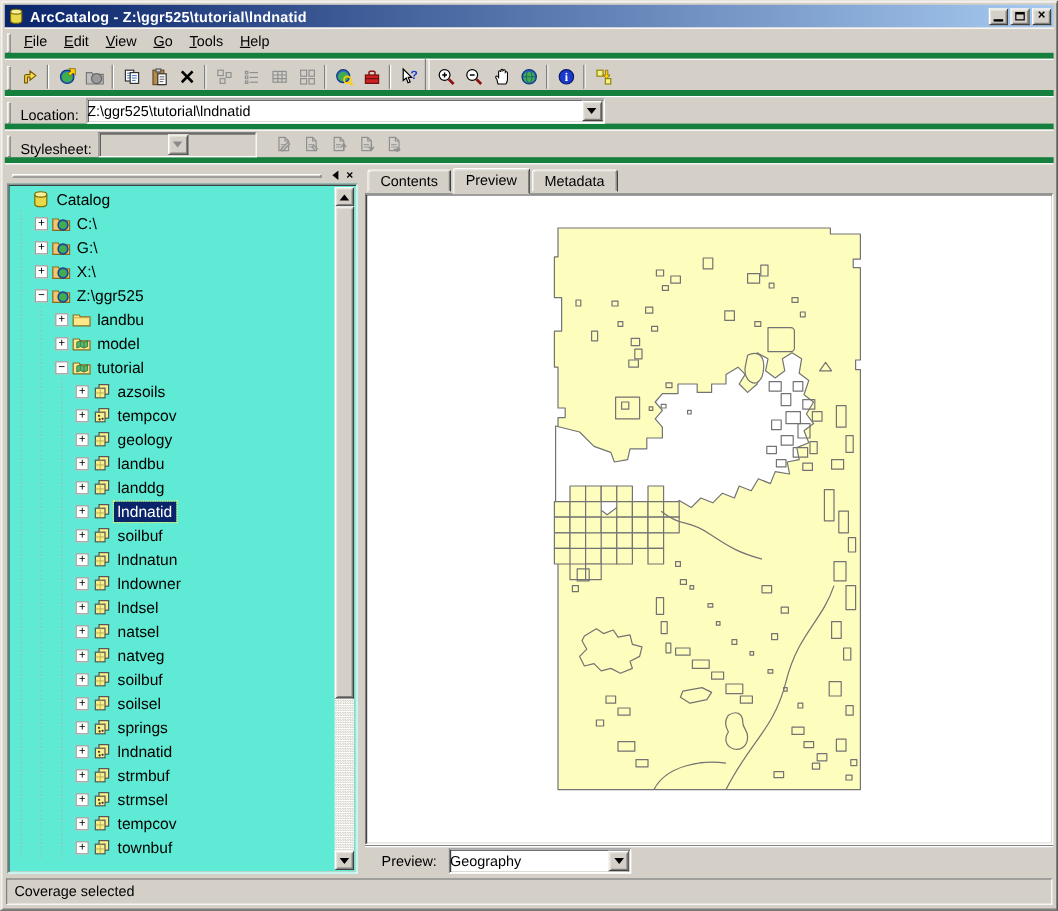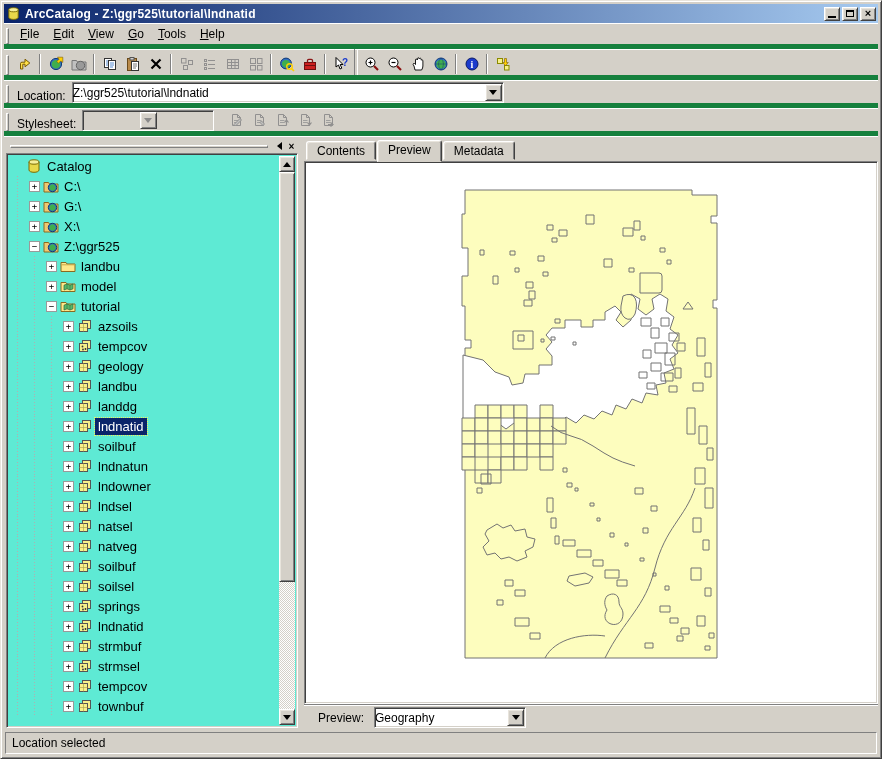--- a/index.html
+++ b/index.html
@@ -995,16 +995,16 @@
           <span class="drop">
               <span class="tri-down"></span>
             </span>
         </span>
       </div>
     </div>
   </div>
 
   <div class="statusbar">
     <div class="status-pane">
-      <span>Location selected</span>
+      <span>Coverage selected</span>
     </div>
   </div>
 </div>
 
 </body></html>

